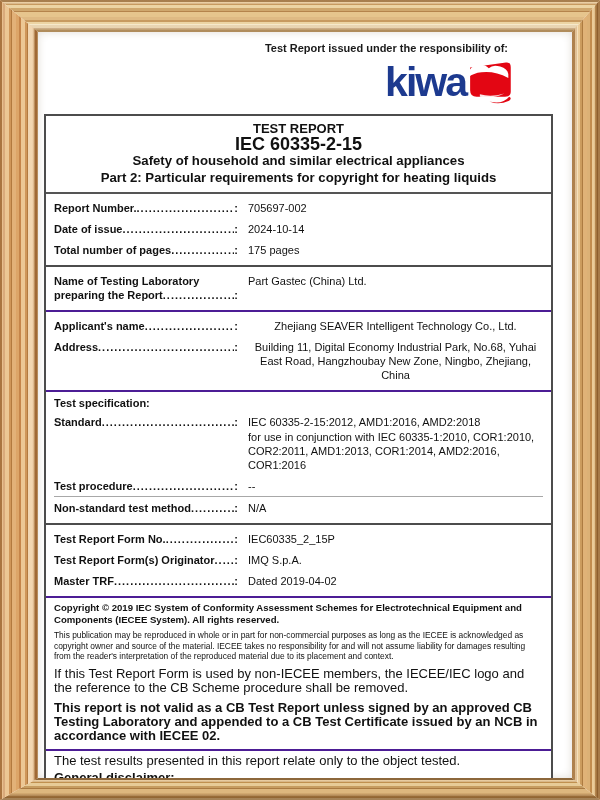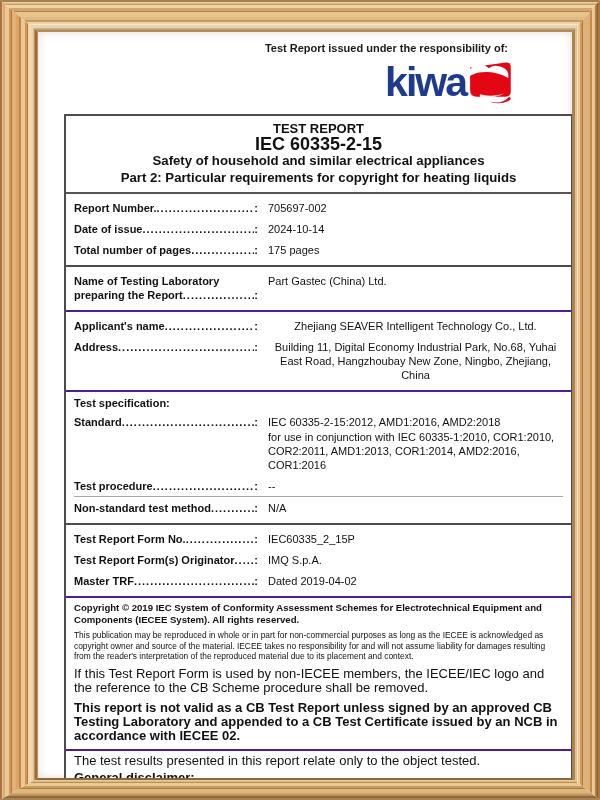--- a/index.html
+++ b/index.html
@@ -58,21 +58,21 @@
   }
   .logo-wrap{
     margin:2px 58px 0 0;display:flex;justify-content:flex-end;align-items:center;height:52px;
   }
   .logo-text{
     font-size:41px;font-weight:bold;letter-spacing:-2px;line-height:46px;color:#1d3a8f;
   }
   .logo-mark{width:52px;height:52px;margin-left:-4px;}
   
   .doc-box{
-    position:relative;margin:6px auto 0 26px;width:505px;
+    position:relative;margin:6px auto 0 6px;width:505px;
     border:2px solid #4c4c4c;background:#fff;color:#111;
   }
   .title-block{
     text-align:center;padding:5px 4px 6px 4px;border-bottom:2px solid #555;
   }
   .title-block .t1{font-size:13px;font-weight:bold;line-height:16px;}
   .title-block .t2{font-size:18px;font-weight:bold;line-height:15px;}
   .title-block .t3,.title-block .t4{font-size:13.2px;font-weight:bold;line-height:17px;}
   .sec{padding:3px 8px 5px 8px;}
   .sep{border-top:2px solid #4c1d95;text-align:center;}

